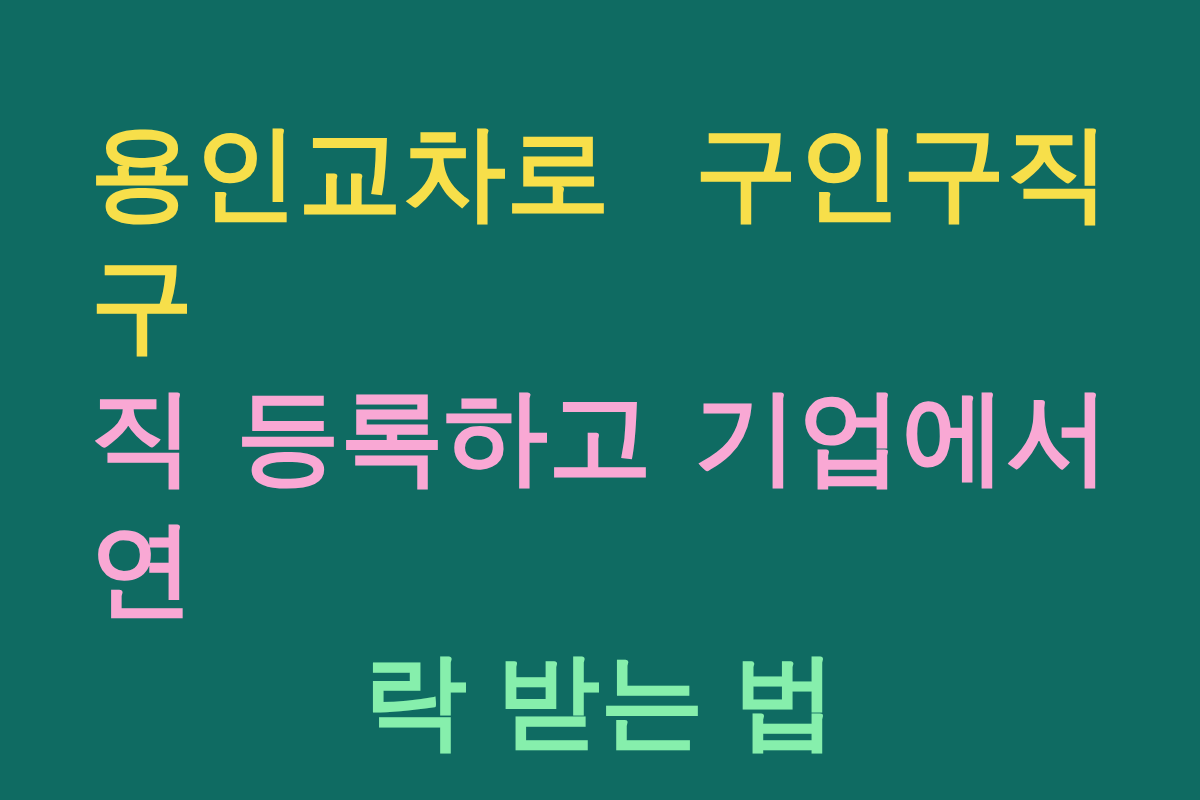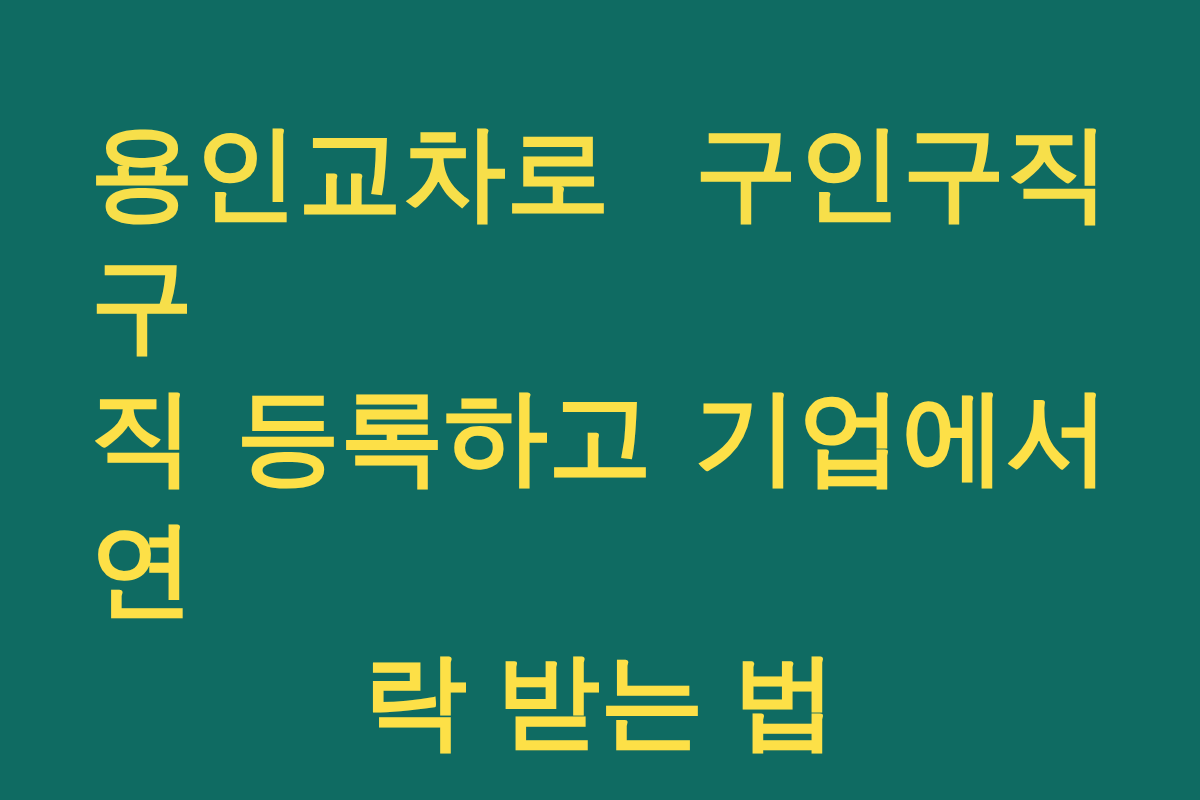--- a/index.html
+++ b/index.html
@@ -51,19 +51,19 @@
 </style>
 </head>
 <body>
 
 <div id="banner" style="background: rgb(15, 107, 98);">
 
   <div id="title-block">
 
     <span class="title-line justified" style="color: rgb(247, 223, 74); margin-top: 38px;">용인교차로 구인구직 구</span>
 
-    <span class="title-line justified" style="color: #fde047;">직 등록하고 기업에서 연</span>
+    <span class="title-line justified" style="color: #f9a8d4;">직 등록하고 기업에서 연</span>
 
-    <span class="title-line" style="color: #fde047;">락 받는 법</span>
+    <span class="title-line" style="color: #86efac;">락 받는 법</span>
 
   </div>
 
 </div>
 
 </body></html>

